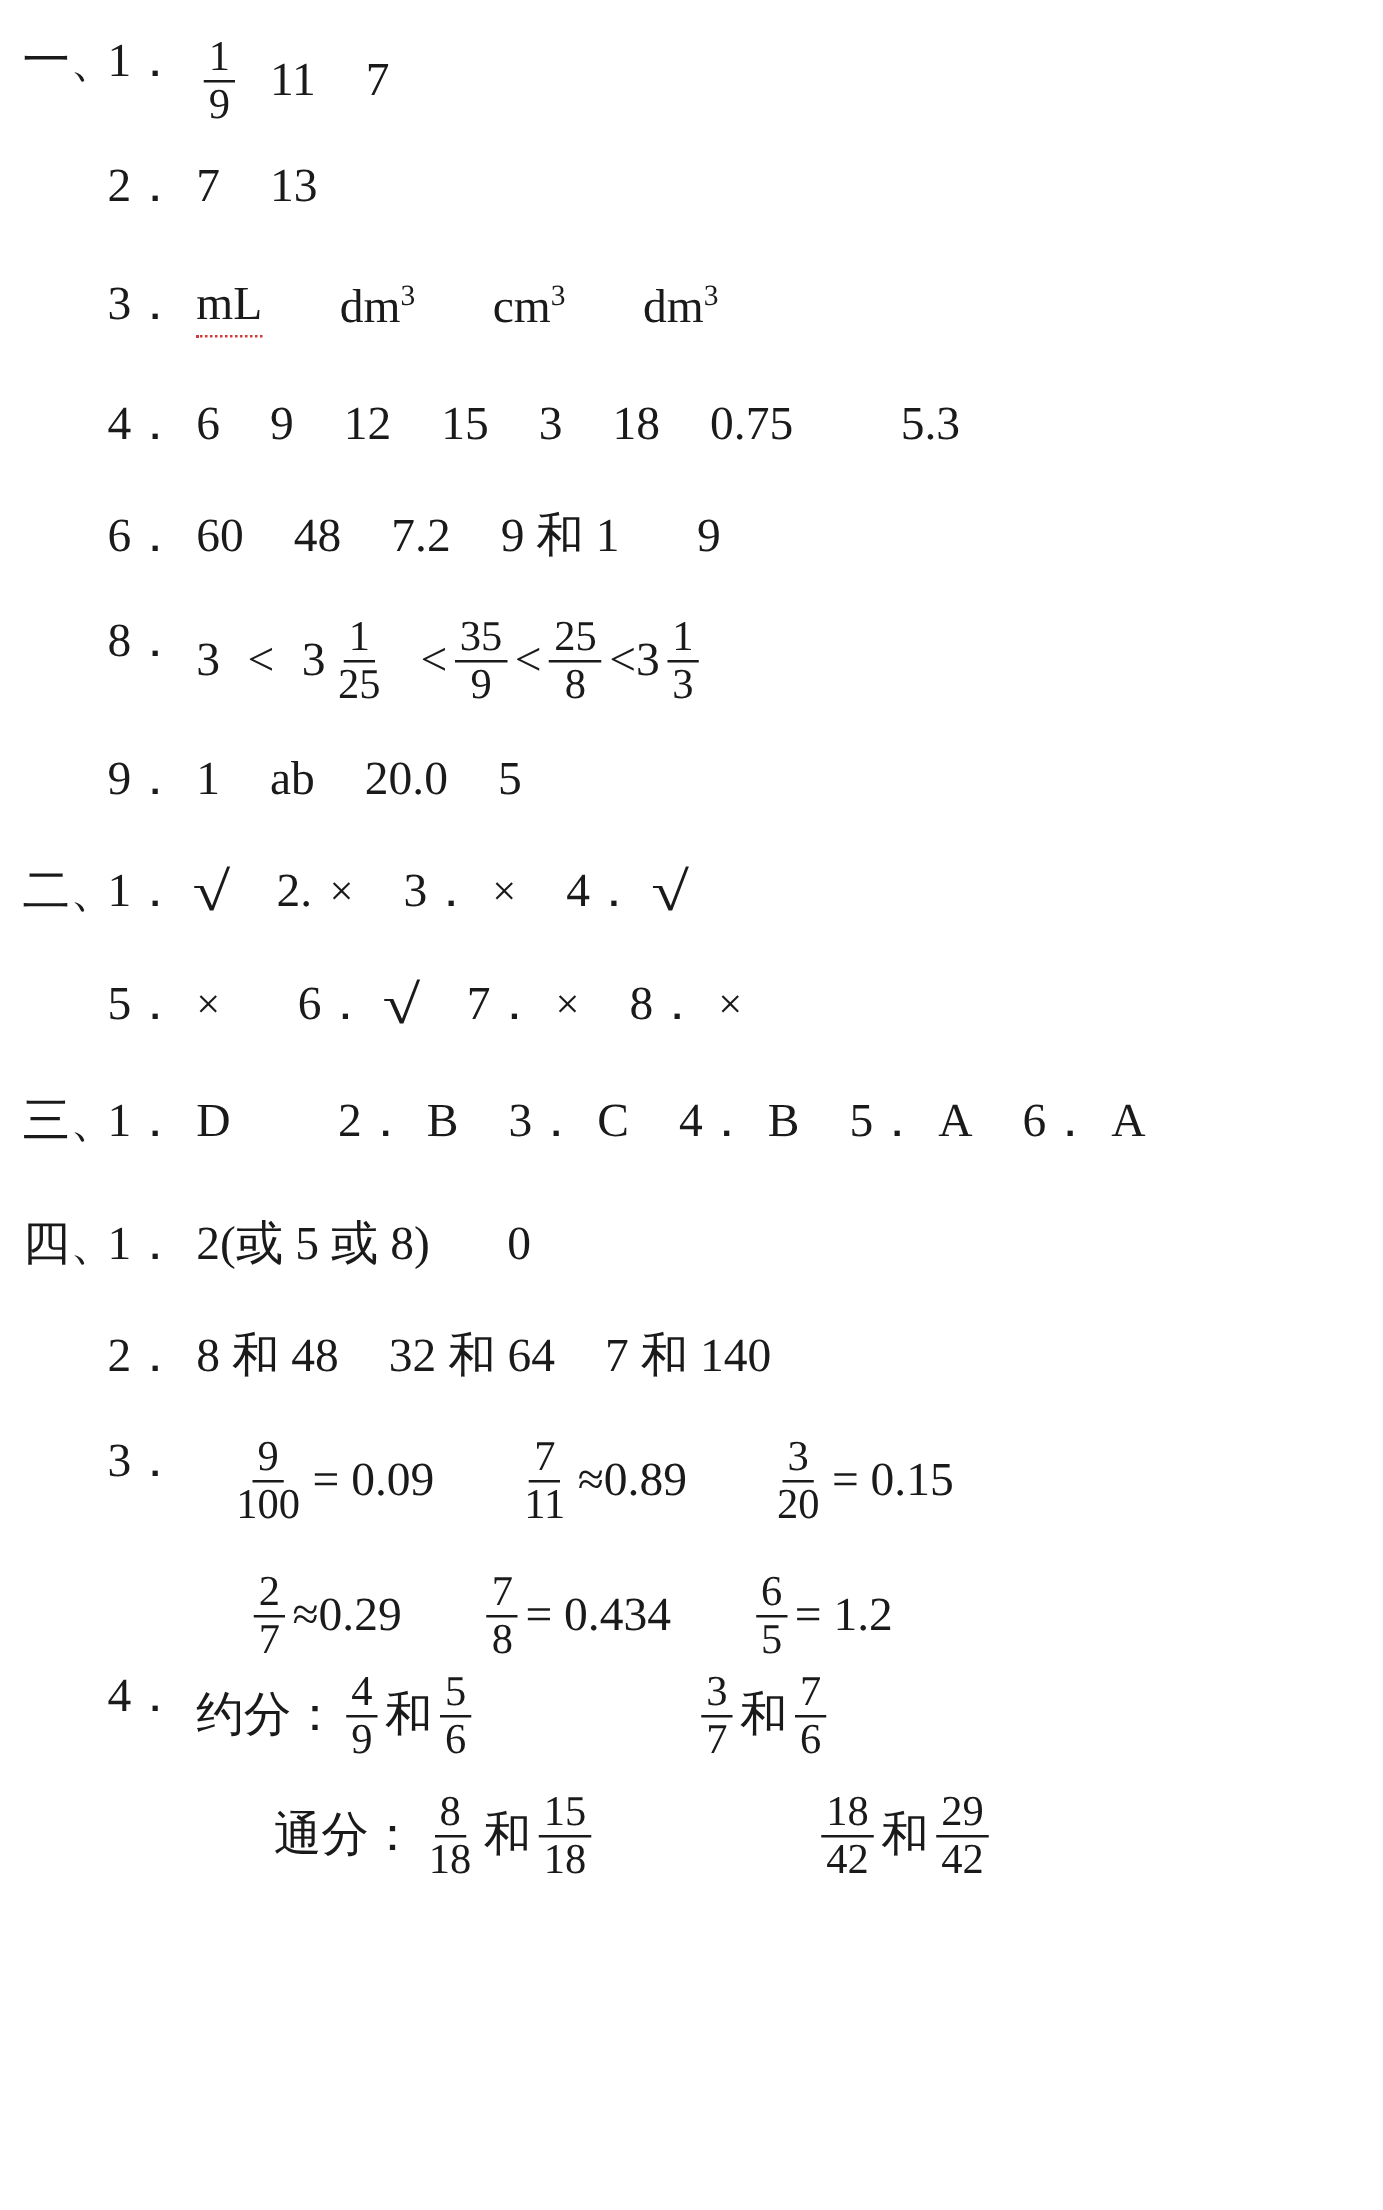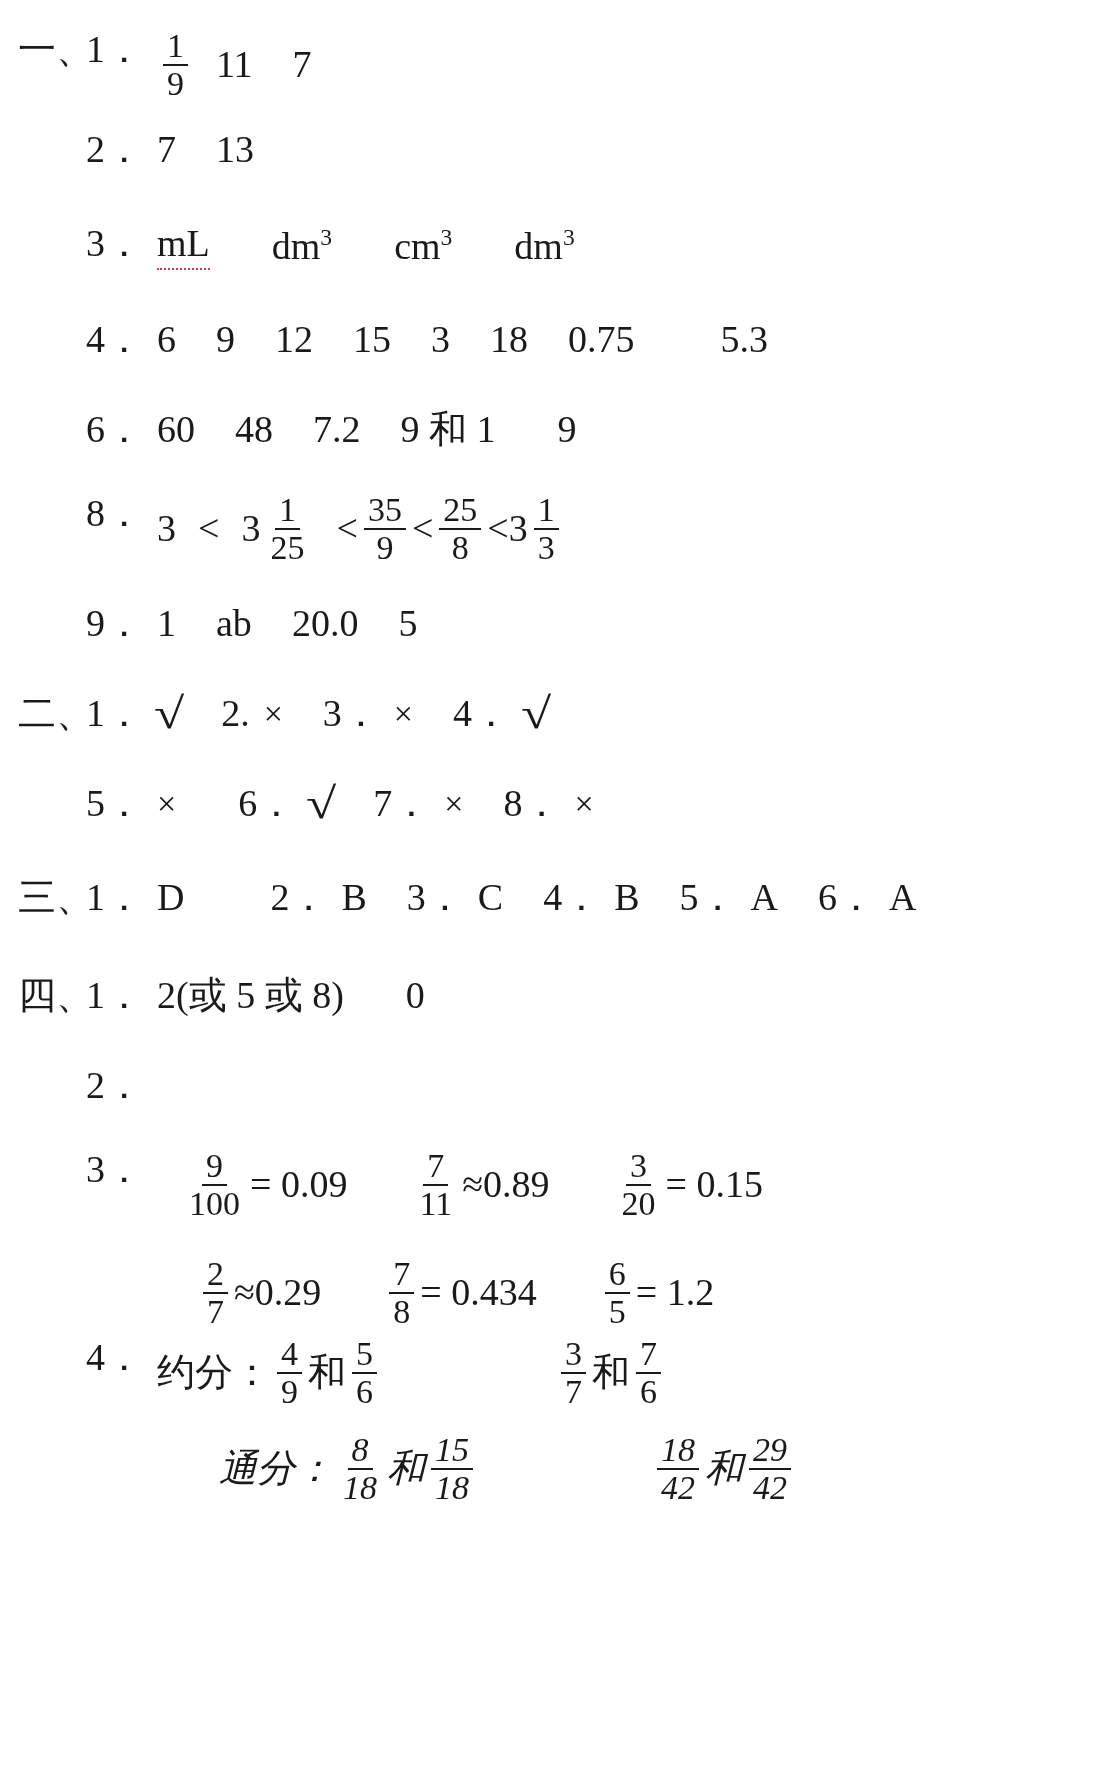--- a/index.html
+++ b/index.html
@@ -104,21 +104,21 @@
   #r8  { position: absolute; top: 492px;  left: 0; }
   #r9  { position: absolute; top: 602px;  left: 0; }
   #s2a { position: absolute; top: 692px;  left: 0; }
   #s2b { position: absolute; top: 782px;  left: 0; }
   #s3  { position: absolute; top: 876px;  left: 0; }
   #s4a { position: absolute; top: 974px;  left: 0; }
   #s4b { position: absolute; top: 1064px; left: 0; }
   #s4c { position: absolute; top: 1148px; left: 0; }
   #s4d { position: absolute; top: 1256px; left: 0; }
   #s4e { position: absolute; top: 1336px; left: 0; }
-  #s4f { position: absolute; top: 1432px; left: 0; font-style: italic; }
+  #s4f { position: absolute; top: 1432px; left: 0; }
 </style>
 </head>
 <body>
 
 <div class="page">
 
   <div class="block" id="r1">
     <span class="sec-label">一、</span>
     <span class="item-no">1．</span>
     <span class="content">
@@ -310,20 +310,27 @@
       <span>2(或 5 或 8)</span>
       <span class="gap-l"></span>
       <span>0</span>
       <span class="gap-m"></span>
     </span>
   </div>
 
   <div class="block" id="s4b">
     <span class="sec-label empty"></span>
     <span class="item-no">2．</span>
+    <span class="content">
+      <span>8 和 48</span>
+      <span class="gap-m"></span>
+      <span>32 和 64</span>
+      <span class="gap-m"></span>
+      <span>7 和 140</span>
+    </span>
   </div>
 
   <div class="block" id="s4c">
     <span class="sec-label empty"></span>
     <span class="item-no">3．</span>
     <span class="content">
       <span class="gap-s"></span>
       <span class="frac">
         <span class="num">9</span>
         <span class="den">100</span>

